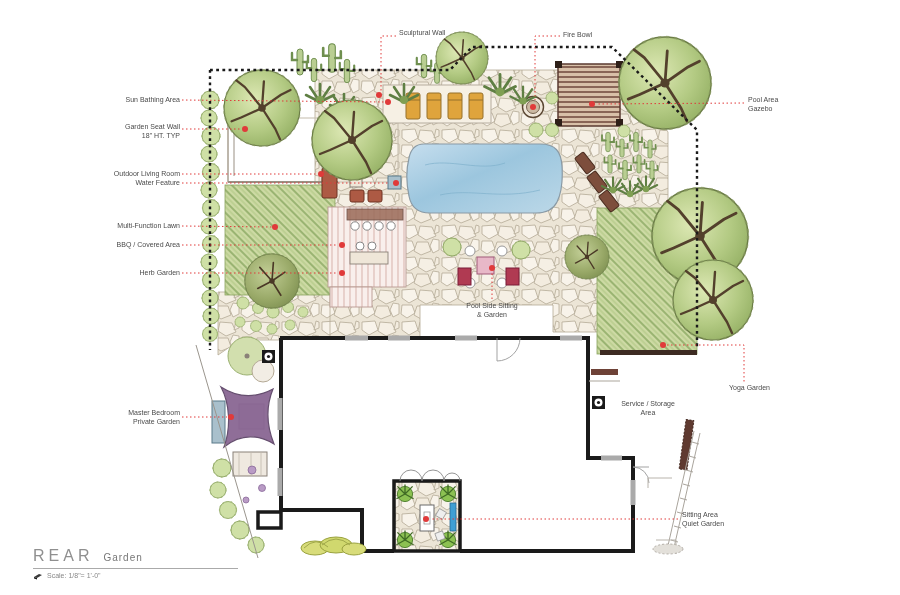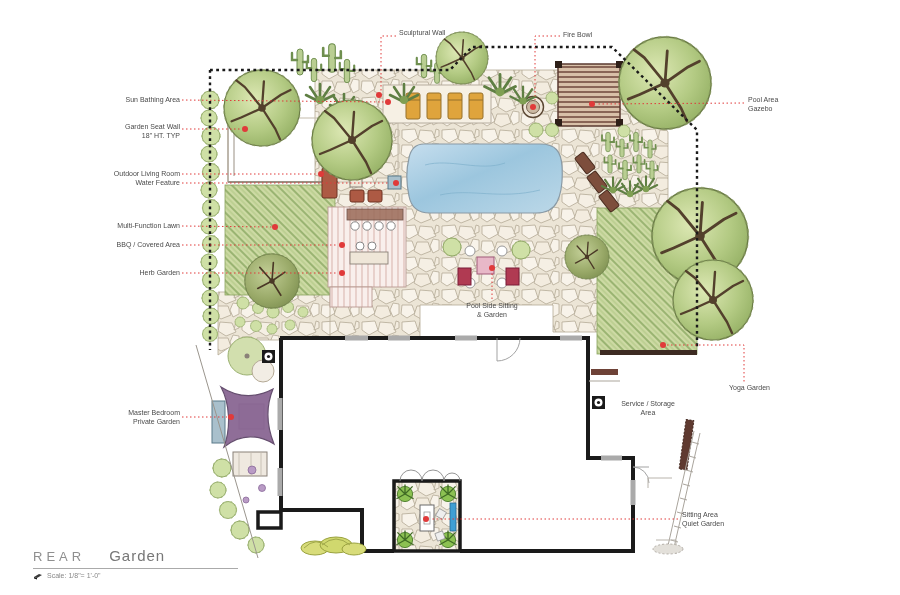--- a/index.html
+++ b/index.html
@@ -4,22 +4,22 @@
 <style>
   html,body{margin:0;padding:0;background:#fff;}
   #canvas{position:relative;width:900px;height:595px;background:#ffffff;overflow:hidden;
           font-family:"Liberation Sans",sans-serif;}
   #plan-svg{position:absolute;left:0;top:0;}
   .lbl{position:absolute;font-size:7px;line-height:8.5px;color:#4a4a4a;white-space:nowrap;}
   .lbl span{display:block;}
   .lbl.r{text-align:right;}
   .lbl.c{text-align:center;white-space:normal;}
   #title-block{position:absolute;left:33px;top:547px;}
-  #title-main{font-size:13px;letter-spacing:4px;color:#8f8f8f;}
-  #title-sub{font-size:15px;color:#777;margin-left:24px;letter-spacing:1px;}
+  #title-main{font-size:16px;letter-spacing:4px;color:#8f8f8f;}
+  #title-sub{font-size:10px;color:#777;margin-left:10px;letter-spacing:1px;}
   #title-rule{width:205px;height:1px;background:#aaa;margin-top:3px;}
   #scale-row{display:flex;align-items:center;margin-top:2px;}
   #scale-text{font-size:7px;color:#888;margin-left:4px;}
 </style>
 </head>
 <body>
 
 <div id="canvas">
 
 <svg id="plan-svg" width="900" height="595" viewBox="0 0 900 595">

